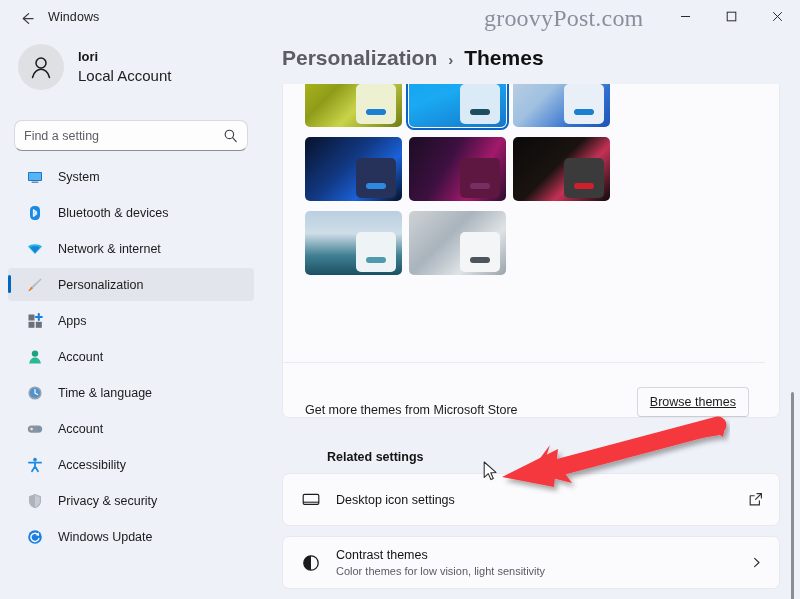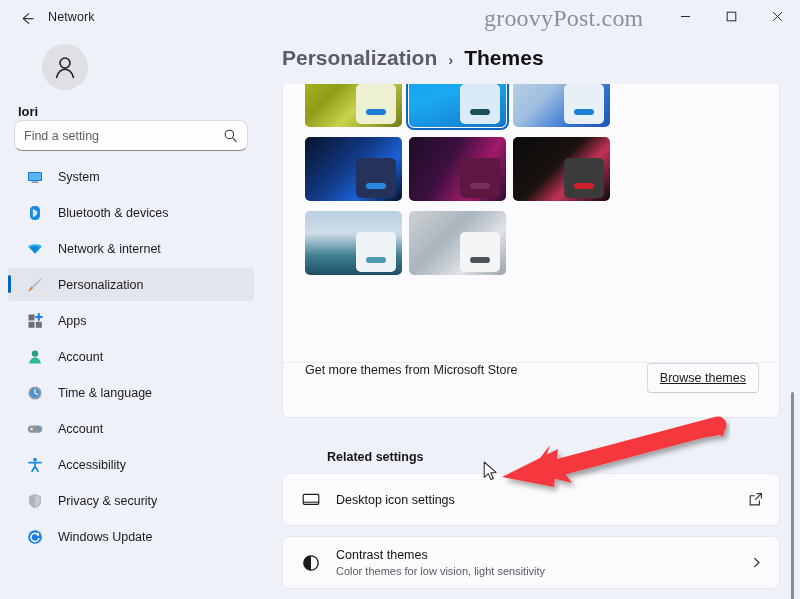--- a/index.html
+++ b/index.html
@@ -57,21 +57,21 @@
   }
 
   
   .sidebar {
     position: absolute; left: 0; top: 36px;
     width: 262px; height: 563px;
     background: #eef1f8;
   }
   .account {
     position: absolute; left: 18px; top: 8px;
-    display: flex; align-items: center; gap: 14px; flex-direction: column;
+    display: flex; align-items: center; gap: 14px;
   }
   .avatar {
     width: 46px; height: 46px; border-radius: 50%;
     background: #dfe0e3;
     display: flex; align-items: center; justify-content: center;
   }
   .avatar svg { display: block; }
   .acct-text { line-height: 1.28; }
   .acct-name { font-size: 13px; font-weight: bold; color: #161616; }
   .acct-sub  { font-size: 15px; color: #202020; }
@@ -182,24 +182,24 @@
     width: 40px; height: 40px;
     border-radius: 5px;
     display: flex; align-items: flex-end; justify-content: center;
     padding-bottom: 9px;
   }
   .thumb .accentbar {
     width: 20px; height: 6px; border-radius: 3px;
   }
 
   .store-row {
-    position: absolute; left: 0; right: 4px; bottom: 0;
+    position: absolute; left: 0; right: 14px; bottom: 0;
     height: 55px;
     border-top: 1px solid #e9ebf0;
-    display: flex; align-items: flex-start;
+    display: flex; align-items: flex-end;
     padding: 0 16px 0 22px;
     background: #fbfbfd;
   }
   .store-text { font-size: 12.5px; color: #1b1b1b; flex: 1; }
   .btn {
     min-width: 100px; height: 30px;
     padding: 0 12px;
     background: #fbfbfd;
     border: 1px solid #d6d8de;
     border-bottom-color: #c9ccd3;
@@ -263,21 +263,21 @@
 
 <div class="app">
 
   <div class="titlebar">
     <div class="back-btn">
       <svg width="17" height="17" viewBox="0 0 17 17">
         <path d="M9.6 3.6 L4.3 8.5 L9.6 13.4" fill="none" stroke="#3b3b3b" stroke-width="1.25" stroke-linecap="round" stroke-linejoin="round"></path>
         <path d="M4.5 8.5 H14" fill="none" stroke="#3b3b3b" stroke-width="1.25" stroke-linecap="round"></path>
       </svg>
     </div>
-    <div class="app-title">Network</div>
+    <div class="app-title">Windows</div>
 
     <div class="wincontrols">
       <div class="wc">
         <svg width="11" height="11" viewBox="0 0 11 11">
           <path d="M1 5.5 H10" stroke="#2b2b2b" stroke-width="1" fill="none"></path>
         </svg>
       </div>
       <div class="wc">
         <svg width="11" height="11" viewBox="0 0 11 11">
           <rect x="1.2" y="1.2" width="8.6" height="8.6" fill="none" stroke="#2b2b2b" stroke-width="1"></rect>

